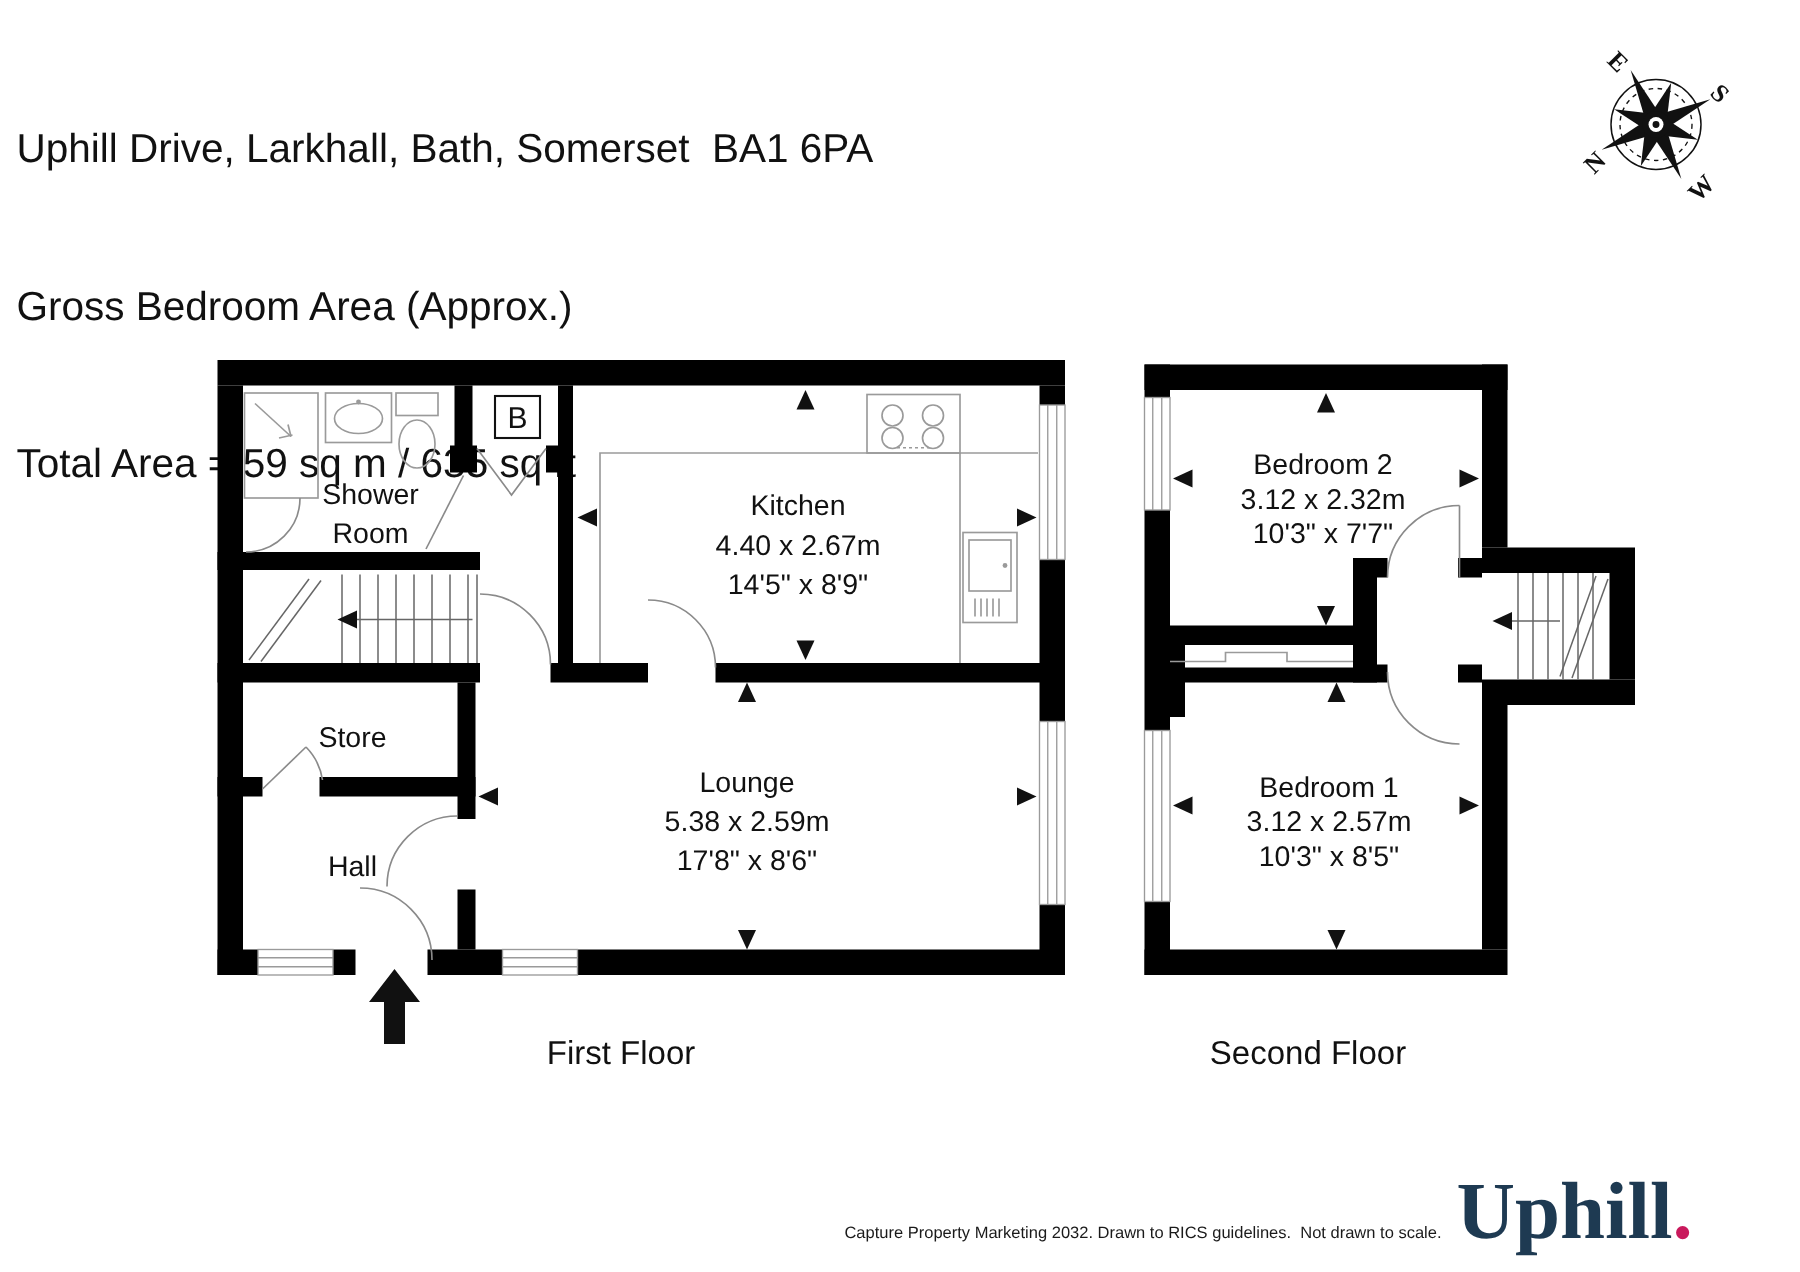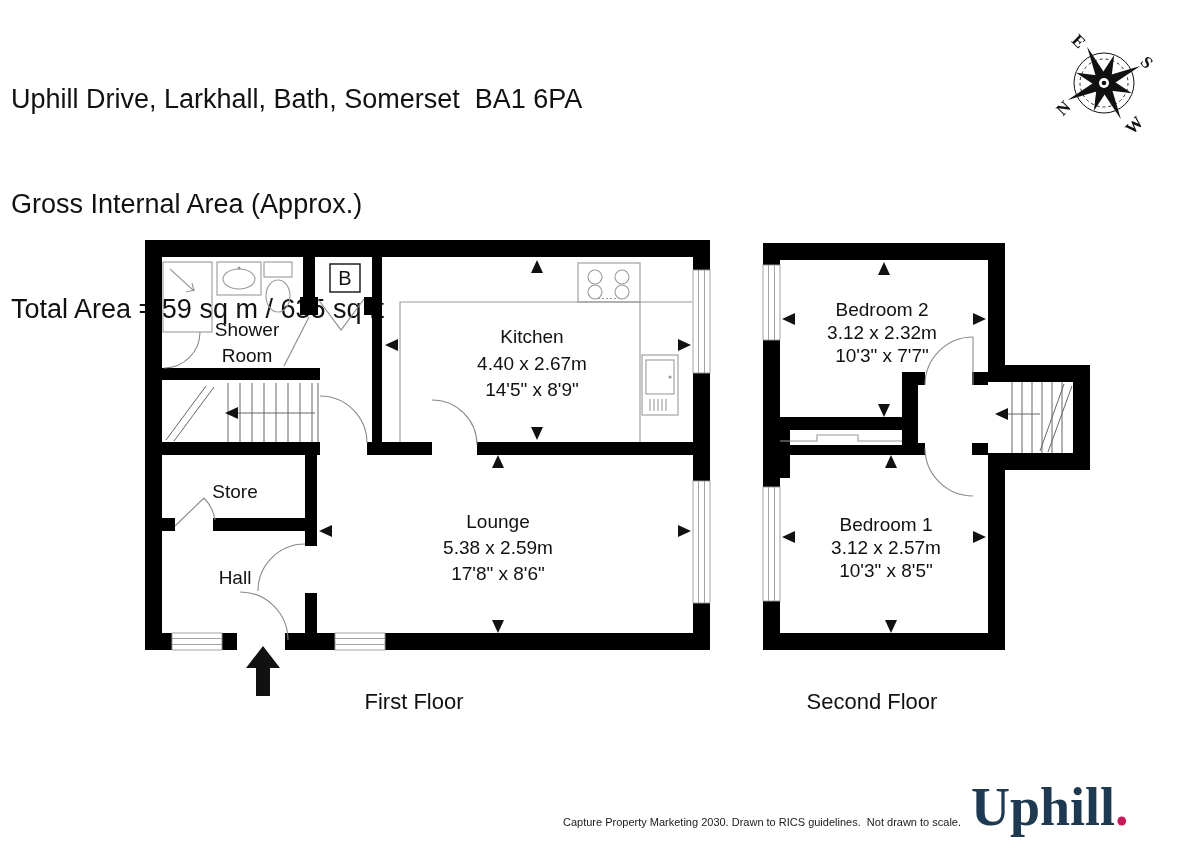--- a/index.html
+++ b/index.html
@@ -44,21 +44,21 @@
   }
   .footer-logo .dot{color:var(--logo_dot);}
 </style>
 </head>
 <body>
 
 <div class="page">
 
   <div class="header">
     <div>Uphill Drive, Larkhall, Bath, Somerset  BA1 6PA</div>
-    <div>Gross Internal Area (Approx.)</div>
+    <div>Gross Bedroom Area (Approx.)</div>
     <div>Total Area = 59 sq m / 635 sq ft</div>
   </div>
 
   <svg class="plan-svg" width="1200" height="848" viewBox="0 0 1200 848">
 
     <g>
 
       <g>
         <rect class="w" x="145" y="240" width="565" height="17"></rect>
         <rect class="w" x="145" y="257" width="17" height="393"></rect>
@@ -303,20 +303,20 @@
         <circle r="2.3" fill="#111"></circle>
       </g>
       <text class="compass-letter" x="1079" y="47" transform="rotate(45,1079,41)">E</text>
       <text class="compass-letter" x="1147" y="68" transform="rotate(45,1147,62)">S</text>
       <text class="compass-letter" x="1134" y="131" transform="rotate(-45,1134,125)">W</text>
       <text class="compass-letter" x="1063" y="114" transform="rotate(-45,1063,108)">N</text>
     </g>
   </svg>
 
   <div class="footer-disclaimer">
-    <div>Capture Property Marketing 2030. Drawn to RICS guidelines.  Not drawn to scale.</div>
+    <div>Capture Property Marketing 2032. Drawn to RICS guidelines.  Not drawn to scale.</div>
     
     
   </div>
 
   <div class="footer-logo"><span>Uphill</span><span class="dot">.</span></div>
 
 </div>
 
 </body></html>

